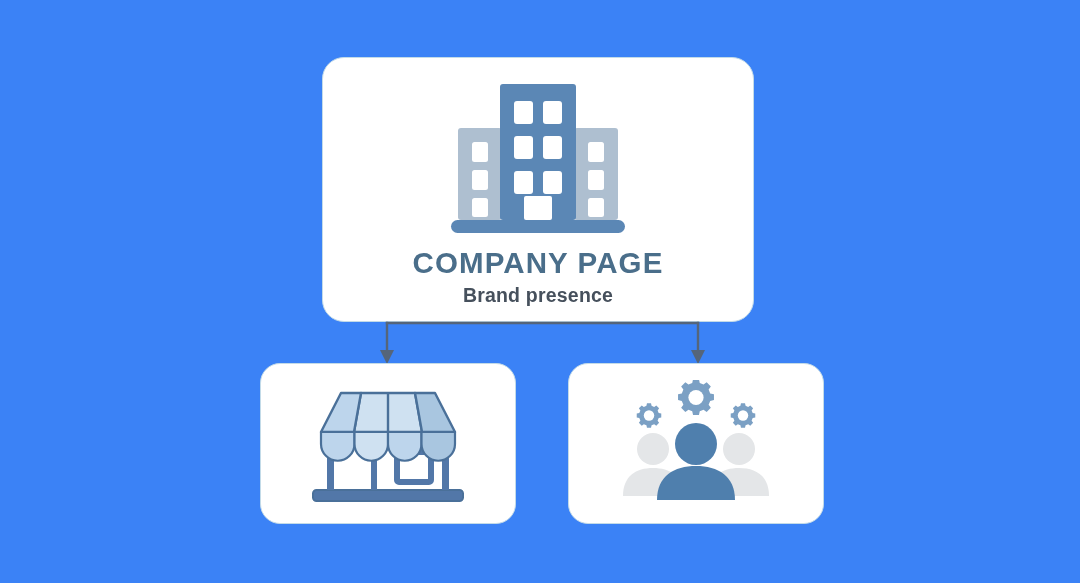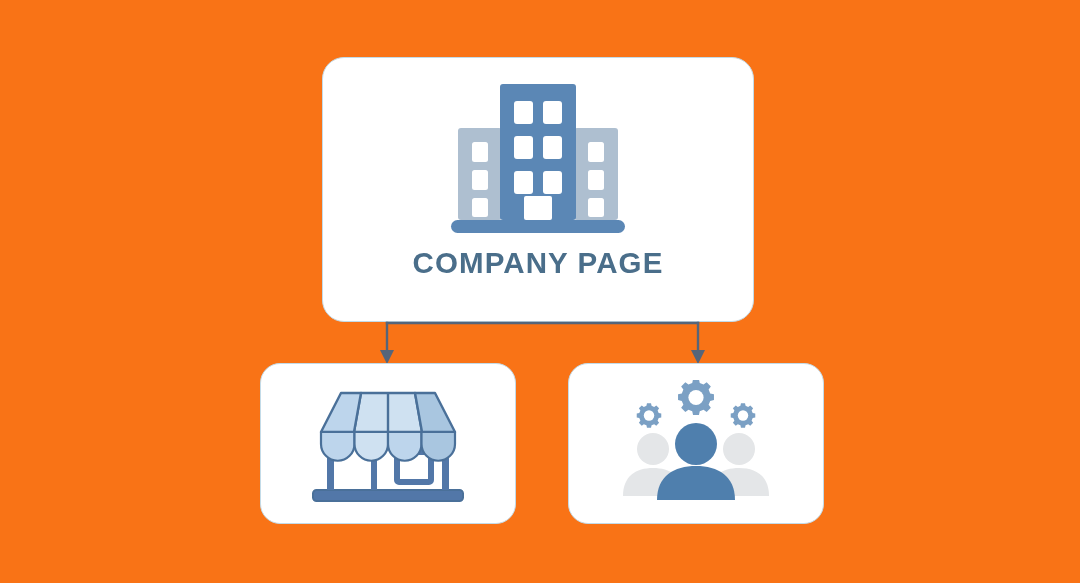--- a/index.html
+++ b/index.html
@@ -10,21 +10,21 @@
   body {
     width: 1080px;
     height: 583px;
     font-family: "Liberation Sans", sans-serif;
     overflow: hidden;
   }
   #stage {
     position: relative;
     width: 1080px;
     height: 583px;
-    background: #f97316;
+    background: #3b82f6;
   }
 
   
   .card {
     position: absolute;
     box-sizing: border-box;
     background: #ffffff;
     border: 1.6px solid #c3dbe8;
     border-radius: 20px;
   }
@@ -132,20 +132,21 @@
         <rect x="95" y="60" width="19" height="23" rx="3" fill="#ffffff"></rect>
         <rect x="66" y="95" width="19" height="23" rx="3" fill="#ffffff"></rect>
         <rect x="95" y="95" width="19" height="23" rx="3" fill="#ffffff"></rect>
 
         <rect x="76" y="120" width="28" height="24" rx="2" fill="#ffffff"></rect>
 
         <rect x="3" y="144" width="174" height="13" rx="6.5" fill="#5b87b5"></rect>
       </svg>
 
       <div id="company-title">COMPANY PAGE</div>
+      <div id="company-subtitle">Brand presence</div>
     </div>
   </div>
 
   <svg id="connector" viewBox="0 0 345 56">
     <g stroke="#55657a" stroke-width="2.4" fill="none" stroke-linecap="square">
 
       <path d="M 17 9 L 328 9"></path>
 
       <path d="M 17 9 L 17 38"></path>
 

